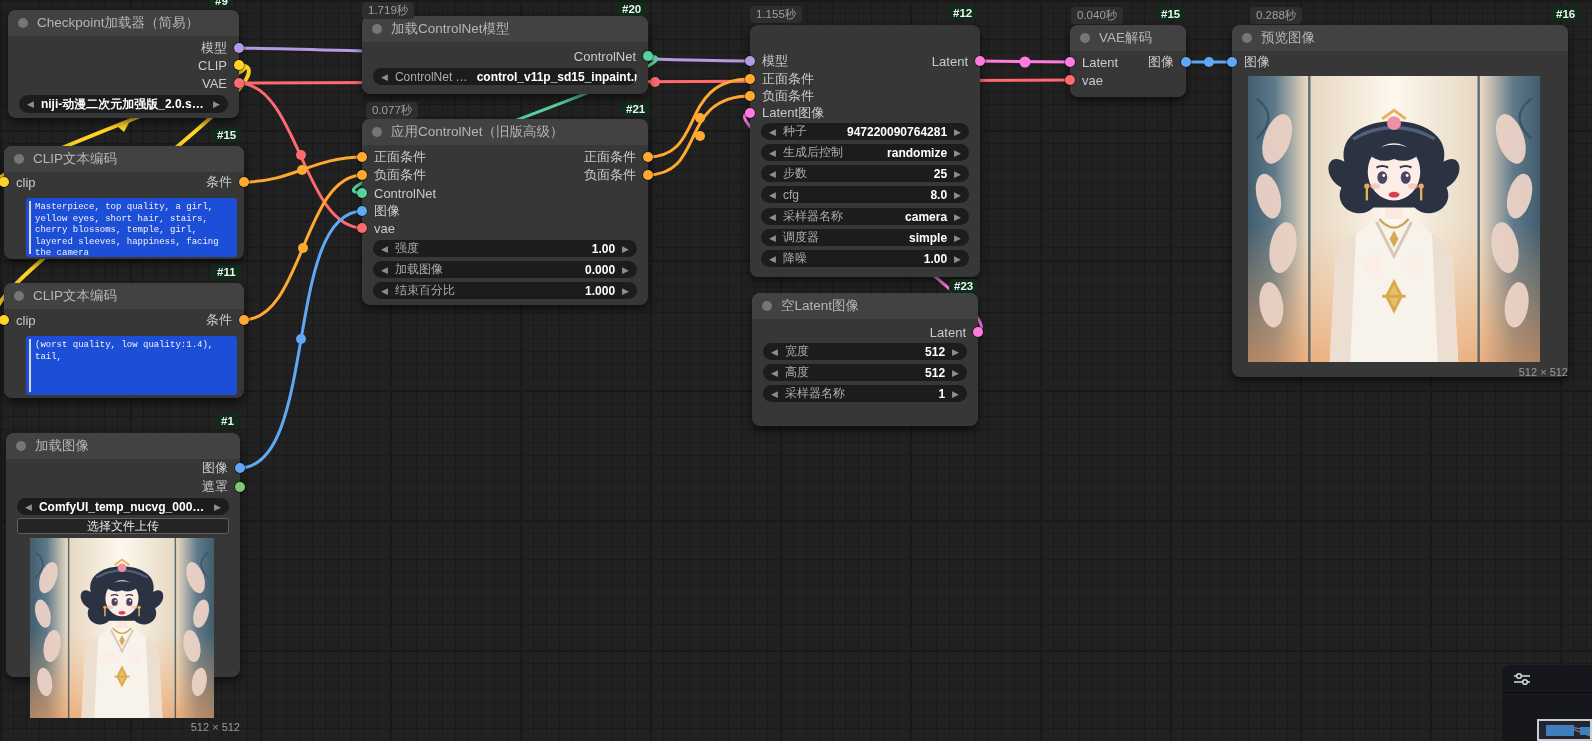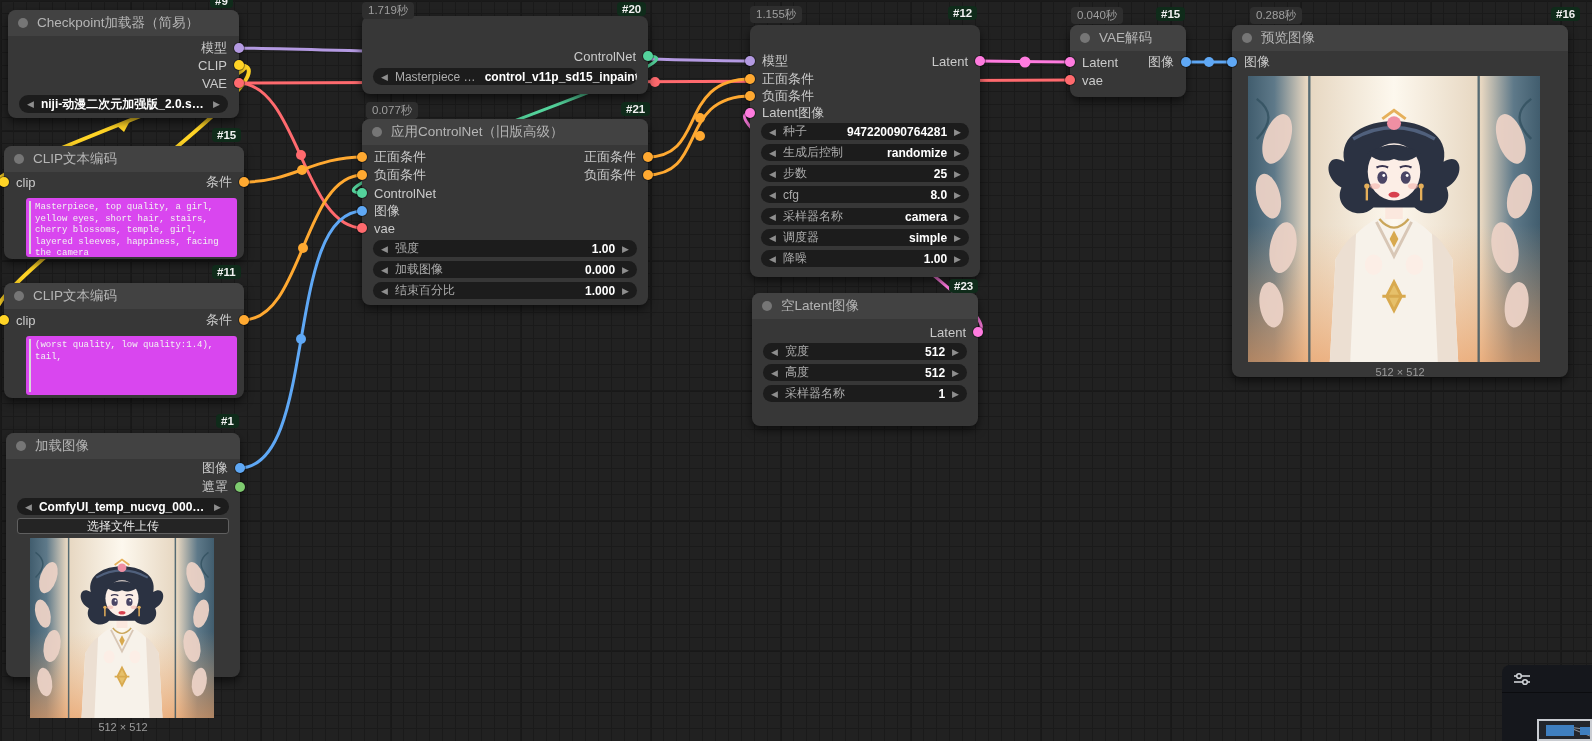--- a/index.html
+++ b/index.html
@@ -26,27 +26,27 @@
   .widget{position:absolute;left:11px;right:11px;height:17px;background:#1c1c1c;border-radius:9px;
     display:flex;align-items:center;gap:7px;padding:0 8px;font-size:12px;color:#acacac;
     box-sizing:border-box;white-space:nowrap;overflow:hidden}
   .wval{margin-left:auto;color:#ffffff;font-weight:700}
   .warr{color:#8e8e8e;font-size:9px;flex:none}
   .ctext{flex:1;text-align:center;color:#ffffff;font-weight:700;overflow:hidden;text-overflow:ellipsis}
   .badge-time{position:absolute;z-index:3;background:#2e2e2e;color:#9f9f9f;font-size:11.5px;
     padding:1px 6px;border-radius:4px;white-space:nowrap}
   .badge-id{position:absolute;z-index:3;background:#0f2b1a;color:#f1f1f1;font-size:11.5px;
     font-weight:700;padding:1px 5px;border-radius:4px;white-space:nowrap}
-  .textbox{position:absolute;left:22px;right:7px;background:#d946ef;border-radius:3px;
+  .textbox{position:absolute;left:22px;right:7px;background:#1d4ed8;border-radius:3px;
     color:#f2f2f2;font-family:"Liberation Mono",monospace;font-size:9px;line-height:11.5px;
     padding:4px 4px 4px 9px;box-sizing:border-box;overflow:hidden}
   .textbox::before{content:"";position:absolute;left:3px;top:3px;bottom:3px;width:2px;background:#d8d8d8}
   .imgbox{position:absolute;overflow:hidden;background:#101010}
   .imgbox svg{width:100%;height:100%;display:block}
-  .caption{position:absolute;left:0;right:0;text-align:center;color:#9c9c9c;font-size:11px}
+  .caption{position:absolute;left:0;right:0;text-align:right;color:#9c9c9c;font-size:11px}
   .btn{position:absolute;left:11px;right:11px;height:16px;background:#242424;border:1px solid #606060;
     border-radius:3px;color:#e9e9e9;font-size:12px;display:flex;align-items:center;justify-content:center;
     box-sizing:border-box}
   .mpanel{position:absolute;left:1502px;top:665px;width:90px;height:76px;z-index:4;
     background:#15171c;border-radius:8px 0 0 0}
   .mheader{height:27px;display:flex;align-items:center;padding-left:11px;border-bottom:1px solid #0b0c0f}
   .mviewport{position:absolute;left:35px;top:54px;width:55px;height:22px;border:2px solid #c9ccd1;
     background:#23262c;box-sizing:border-box;overflow:hidden}
   .mnode{position:absolute;background:#3f7fbf}
   .mlink{position:absolute;height:1px;background:#8b9097}
@@ -253,27 +253,31 @@
     <div class="btn" style="top:85px">选择文件上传</div>
     <div class="imgbox" style="left:24px;top:105px;width:184px;height:180px">
       <svg viewBox="0 0 100 100" preserveAspectRatio="none">
           <use href="#girl-art"></use>
         </svg>
     </div>
     <div class="caption" style="top:288px">512 × 512</div>
   </div>
 
   <div class="node" style="left:362px;top:16px;width:286px;height:78px">
+    <div class="nheader">
+      <span class="cdot"></span>
+      <span>加载ControlNet模型</span>
+    </div>
     <div class="port out" style="top:32px">
       <span>ControlNet</span>
         <span class="pdot" style="background:#54d39c"></span>
       </div>
     <div class="widget" style="top:52px">
       <span class="warr">◀</span>
-      <span>Masterpiece …</span>
+      <span>ControlNet …</span>
       <span class="wval" style="margin-left:2px">control_v11p_sd15_inpaint.pth</span>
 
     </div>
   </div>
 
   <div class="node" style="left:362px;top:119px;width:286px;height:186px">
     <div class="nheader">
       <span class="cdot"></span>
       <span>应用ControlNet（旧版高级）</span>
     </div>

